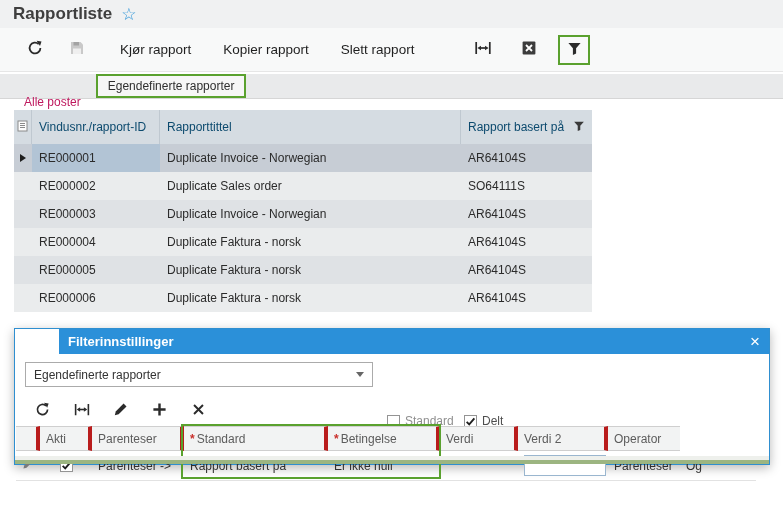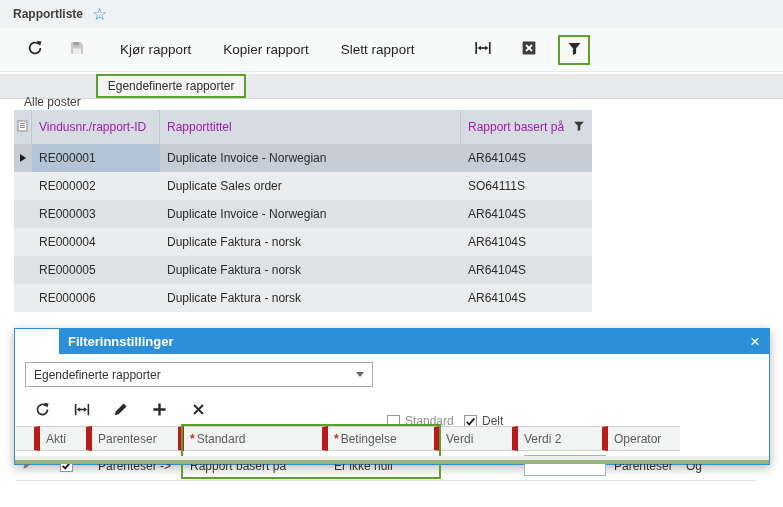--- a/index.html
+++ b/index.html
@@ -5,44 +5,44 @@
   * { margin:0; padding:0; box-sizing:border-box; }
   html,body { width:783px; height:507px; }
   body { font-family:"Liberation Sans", sans-serif; background:#fff; position:relative; overflow:hidden; }
   button { font-family:inherit; background:transparent; border:none; cursor:pointer; }
 
   .screen { position:absolute; inset:0; width:783px; height:507px; background:#fff; }
 
   
   .titlebar { position:absolute; left:0; top:0; width:783px; height:28px; background:#f0f1f2;
               display:flex; align-items:center; gap:9px; padding-left:13px; }
-  .title { font-size:12px; font-weight:700; color:#3f3f3f; }
+  .title { font-size:17px; font-weight:700; color:#3f3f3f; }
   .star { font-size:17px; color:#2e95d8; line-height:1; }
 
   
   .toolbar { position:absolute; left:0; top:28px; width:783px; height:44px; background:#f8f9f9;
              display:flex; align-items:center; padding-left:18px; border-bottom:1px solid #e6e6e6; }
   .icon-btn { width:34px; height:30px; display:flex; align-items:center; justify-content:center; }
   .text-btn { font-size:13.5px; color:#1f1f1f; padding:6px 12px; white-space:nowrap; }
   .ml8 { margin-left:8px; } .ml14 { margin-left:14px; } .ml40 { margin-left:40px; } .ml12 { margin-left:12px; }
   .annot { border:2px solid #5aa12e; }
   .filter-wrap { margin-left:12px; padding:1px; display:flex; align-items:center; }
 
   
   .tabsrow { position:absolute; left:0; top:74px; width:783px; height:25px; background:#e9eaeb;
              display:flex; align-items:stretch; padding-left:14px; border-bottom:1px solid #d6d6d6; }
   .tab { display:flex; align-items:center; padding:0 10px; font-size:12px; cursor:pointer; }
-  .tab-inactive { background:#d6d7d8; color:#404040; border-right:5px solid #000000;margin-top:28px; }
+  .tab-inactive { background:#d6d7d8; color:#be185d; border-right:5px solid #000000;margin-top:28px; }
   .tab-active { background:#f6f6f6; color:#2f2f2f; border:2px solid #5aa12e; font-weight:400; }
 
   
   .grid { position:absolute; left:14px; top:110px; width:578px; }
   .g-row { display:grid; grid-template-columns:18px 128px 301px 131px; height:28px; }
   .g-head { height:34px; background:#d5dce2; }
-  .g-hcell { display:flex; align-items:center; padding:0 7px; font-size:12px; color:#a21caf;
+  .g-hcell { display:flex; align-items:center; padding:0 7px; font-size:12px; color:#0c4a6e;
              border-right:1px solid #bfc8d0; }
   .g-hcell.first { padding:0 2px; justify-content:center; border-right:1px solid #bfc8d0; }
   .g-hcell.last { justify-content:space-between; border-right:none; }
   .g-cell { display:flex; align-items:center; padding:0 7px; font-size:12px; color:#2b2b2b; overflow:hidden; white-space:nowrap; }
   .g-ind { display:flex; align-items:center; justify-content:center; padding:0; }
   .tri { width:0; height:0; border-left:6px solid #1e1e1e; border-top:4px solid transparent; border-bottom:4px solid transparent; }
   .row-sel  { background:#c7cdd5; }
   .row-sel .id-cell { background:#b2c4d5; }
   .row-a { background:#eaeced; }
   .row-b { background:#dfe2e5; }
@@ -65,21 +65,21 @@
   .cbox { width:13px; height:13px; border:1px solid #949494; background:#fff; display:flex;
           align-items:center; justify-content:center; }
 
   .d-toolbar { position:absolute; left:8px; top:66px; height:32px; display:flex; align-items:center; }
   .d-toolbar .icon-btn { width:39px; }
 
   .d-grid { position:absolute; left:1px; top:97px; width:740px; }
   .dg-row { display:grid; grid-template-columns:24px 52px 92px 144px 112px 78px 90px 72px 76px; }
   .dg-head { height:25px; }
   .dg-hcell { background:#f2f3f3; border-top:1px solid #cfcfcf; border-bottom:1px solid #cfcfcf;
-              border-right:6px solid #b91c1c; font-size:12px; color:#5c5c5c; display:flex;
+              border-right:4px solid #b91c1c; font-size:12px; color:#5c5c5c; display:flex;
               align-items:center; padding:0 6px; overflow:hidden; white-space:nowrap; }
   .req { color:#c9302c; font-weight:700; margin-right:2px; }
   .dg-body { height:30px; }
   .dg-cell { display:flex; align-items:center; padding:0 6px; font-size:12px; color:#303030;
              border-bottom:1px solid #e2e2e2; overflow:hidden; white-space:nowrap; }
   .center { justify-content:center; }
   .v2-input { width:82px; height:21px; border:1px solid #9ab6cf; font-family:inherit; font-size:12px; padding:0 4px; }
 
   .annot-cols { position:absolute; left:166px; top:95px; width:260px; height:55px;
                 border:2px solid #5aa12e; pointer-events:none; }

